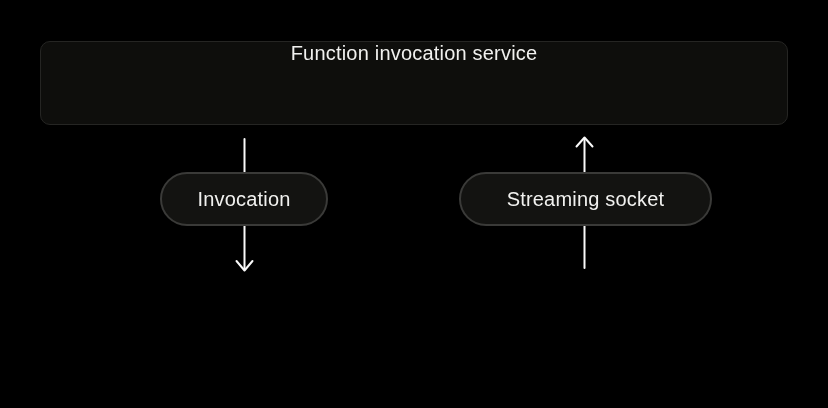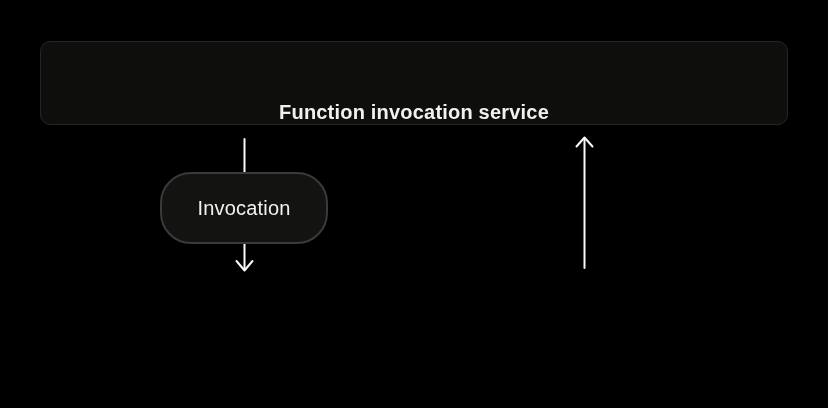--- a/index.html
+++ b/index.html
@@ -18,43 +18,42 @@
   .node {
     position: absolute;
     left: 40px;
     width: 748px;
     height: 84px;
     box-sizing: border-box;
     background: var(--node-fill, #0e0e0c);
     border: 1px solid var(--node-border, #252523);
     border-radius: 10px;
     display: flex;
-    align-items: flex-end;
+    align-items: flex-start;
     justify-content: center;
     z-index: 1;
-    font-weight: bold;
   }
   .node-top { top: 41px; }
   .node-bottom { top: 284px; }
   .node-label {
     color: var(--text, #f1f1ef);
     font-size: 20px;
     letter-spacing: 0.2px;
     white-space: nowrap;
   }
   .arrows {
     position: absolute;
     top: 0;
     left: 0;
     z-index: 2;
   }
   .pill {
     position: absolute;
     top: 172px;
-    height: 72px;
+    height: 54px;
     box-sizing: border-box;
     background: var(--pill-fill, #131311);
     border: 2px solid var(--pill-border, #3a3a38);
     border-radius: 31px;
     display: flex;
     align-items: center;
     justify-content: center;
     z-index: 3;
   }
   .pill-invocation { left: 160px; width: 168px; }
@@ -83,15 +82,18 @@
     <g stroke="#fafafa" stroke-width="2" fill="none" stroke-linecap="round" stroke-linejoin="round">
       <line x1="584.5" y1="139" x2="584.5" y2="268"></line>
       <polyline points="576.5,146.5 584.5,137.5 592.5,146.5"></polyline>
     </g>
   </svg>
 
   <div class="pill pill-invocation">
     <span class="pill-label">Invocation</span>
   </div>
 
+  <div class="pill pill-streaming">
+    <span class="pill-label">Streaming socket</span>
+  </div>
 
 
 </div>
 
 </body></html>

